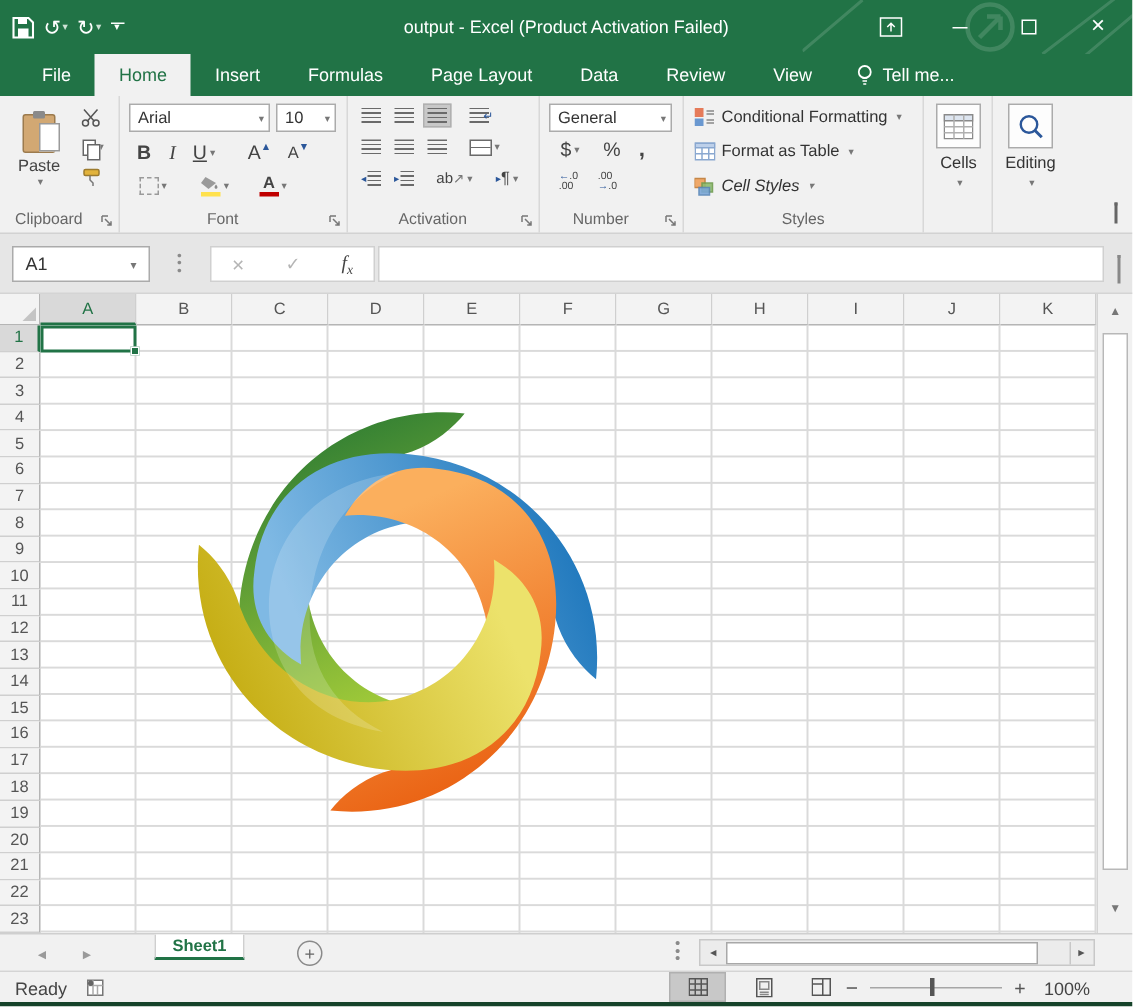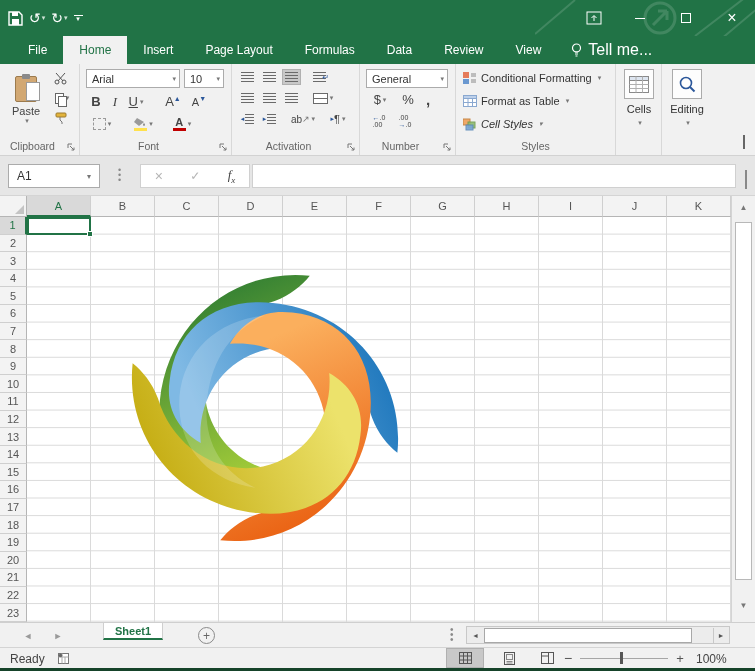--- a/index.html
+++ b/index.html
@@ -15,21 +15,21 @@
   .mini-dd { font-size:7px; color:#cfe3d6; margin-left:1px; }
   #win-title { top:0; left:150px; width:455px; height:36px; display:flex; align-items:center; justify-content:center; font-size:12px; color:#fff; white-space:nowrap; }
   #win-controls { right:0; top:0; height:36px; display:flex; }
   .winbtn { width:46px; height:36px; display:flex; align-items:center; justify-content:center; color:#fff; font-size:13px; }
 
   
   #tabrow { top:36px; left:0; width:755px; height:28px; background:#217346; display:flex; align-items:flex-end; }
   #tab-strip { display:flex; align-items:flex-end; height:28px; margin-left:12px; }
   .rtab { height:28px; padding:0 16px; display:flex; align-items:center; font-size:12px; color:#fff; cursor:default; }
   .rtab.active { background:#f1f1f1; color:#217346; }
-  #tellme { display:flex; align-items:center; gap:6px; color:#fff; font-size:16px; margin-left:14px; height:28px; }
+  #tellme { display:flex; align-items:center; gap:6px; color:#fff; font-size:12px; margin-left:14px; height:28px; }
   #share-box { position:absolute; right:0; top:0; width:84px; height:28px; background:#1a5c38; display:flex; align-items:center; justify-content:center; gap:6px; color:#fff; font-size:12px; }
 
   
   #ribbon { top:64px; left:0; width:755px; height:92px; background:#f1f1f1; border-bottom:1px solid #d2d2d2; font-size:11px; }
   .rgroup { position:absolute; top:0; height:91px; border-right:1px solid #d8d8d8; }
   .glabel { position:absolute; bottom:3px; left:0; right:14px; text-align:center; font-size:10.5px; color:#666; }
   .launcher { position:absolute; bottom:3px; right:3px; width:9px; height:9px; }
   .combo { position:absolute; height:19px; background:#fff; border:1px solid #ababab; font-size:11px; color:#333; display:flex; align-items:center; padding-left:5px; }
   .combo .dd { position:absolute; right:3px; font-size:7px; color:#777; }
   .rbtn { position:absolute; display:flex; align-items:center; justify-content:center; color:#444; }
@@ -122,20 +122,21 @@
           <rect x="4" y="1" width="6" height="4" fill="#fff"></rect>
         </svg>
     </span>
     <span class="qat-btn">↺<span class="mini-dd">▾</span></span>
     <span class="qat-btn">↻<span class="mini-dd">▾</span></span>
     <span class="qat-btn" style="flex-direction:column;">
       <span style="width:9px;border-top:1.5px solid #fff;display:block"></span>
       <span style="font-size:7px;line-height:5px;">▾</span>
     </span>
   </div>
+  <div class="abs" id="win-title">output - Excel (Product Activation Failed)</div>
   <div class="abs" id="win-controls">
     <span class="winbtn">
       <svg width="16" height="14">
           <rect x="1" y="1" width="14" height="12" fill="none" stroke="#fff"></rect>
           <path d="M8,10 V5 M5.5,7 L8,4.5 L10.5,7" stroke="#fff" fill="none"></path>
         </svg>
     </span>
     <span class="winbtn">
         <span style="width:10px;border-top:1px solid #fff;display:block"></span>
       </span>
@@ -144,22 +145,22 @@
       </span>
     <span class="winbtn" style="font-size:16px;">×</span>
   </div>
 </div>
 
 <div class="abs" id="tabrow">
   <div id="tab-strip">
       <div class="rtab">File</div>
       <div class="rtab active">Home</div>
       <div class="rtab">Insert</div>
+      <div class="rtab">Formulas</div>
       <div class="rtab">Page Layout</div>
-      <div class="rtab">Formulas</div>
       <div class="rtab">Data</div>
       <div class="rtab">Review</div>
       <div class="rtab">View</div>
     </div>
     <div id="tellme">
     <svg width="11" height="15">
         <circle cx="5.5" cy="5" r="4" fill="none" stroke="#fff" stroke-width="1.2"></circle>
         <path d="M4,9 h3 M4,11 h3 M4.5,13 h2" stroke="#fff" stroke-width="1.1"></path>
       </svg>
     <span>Tell me...</span>

